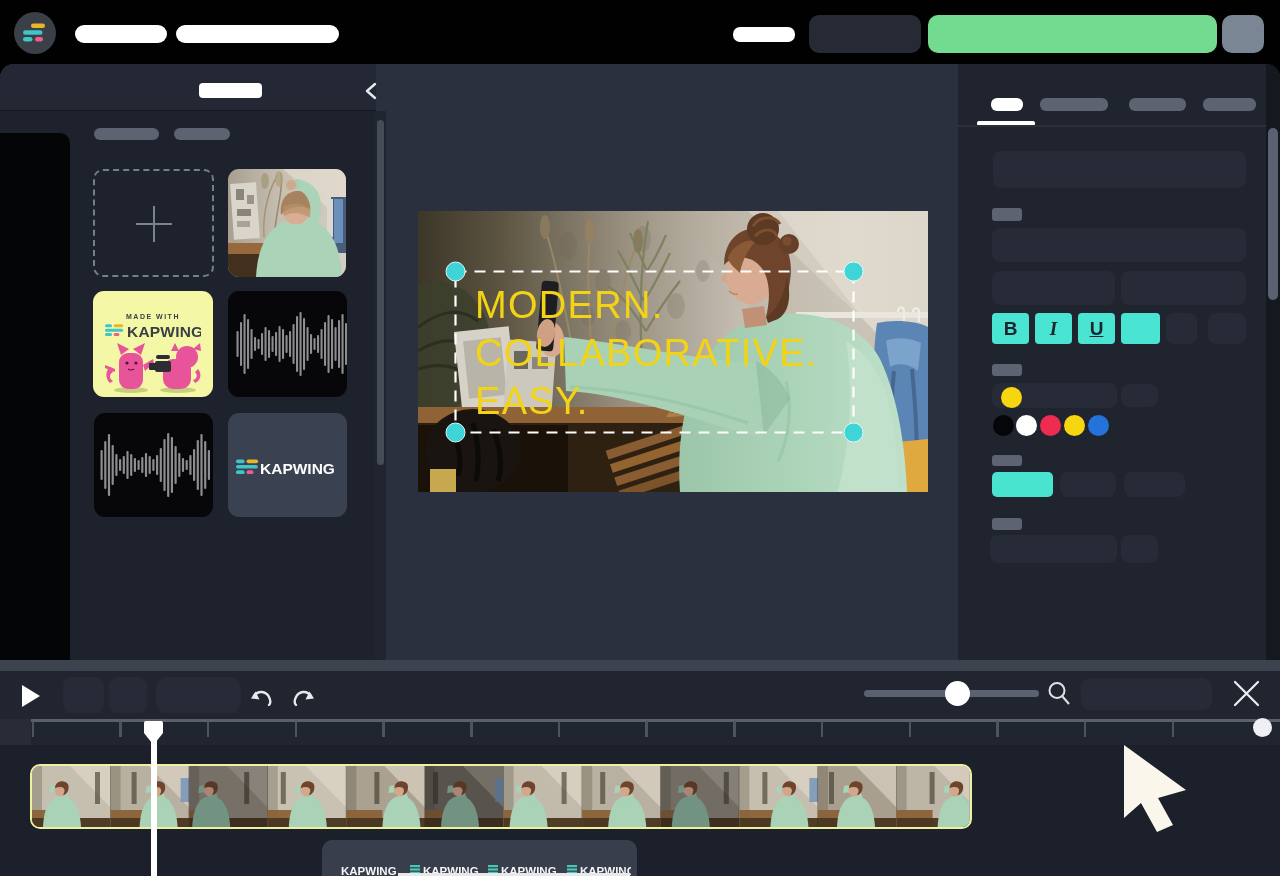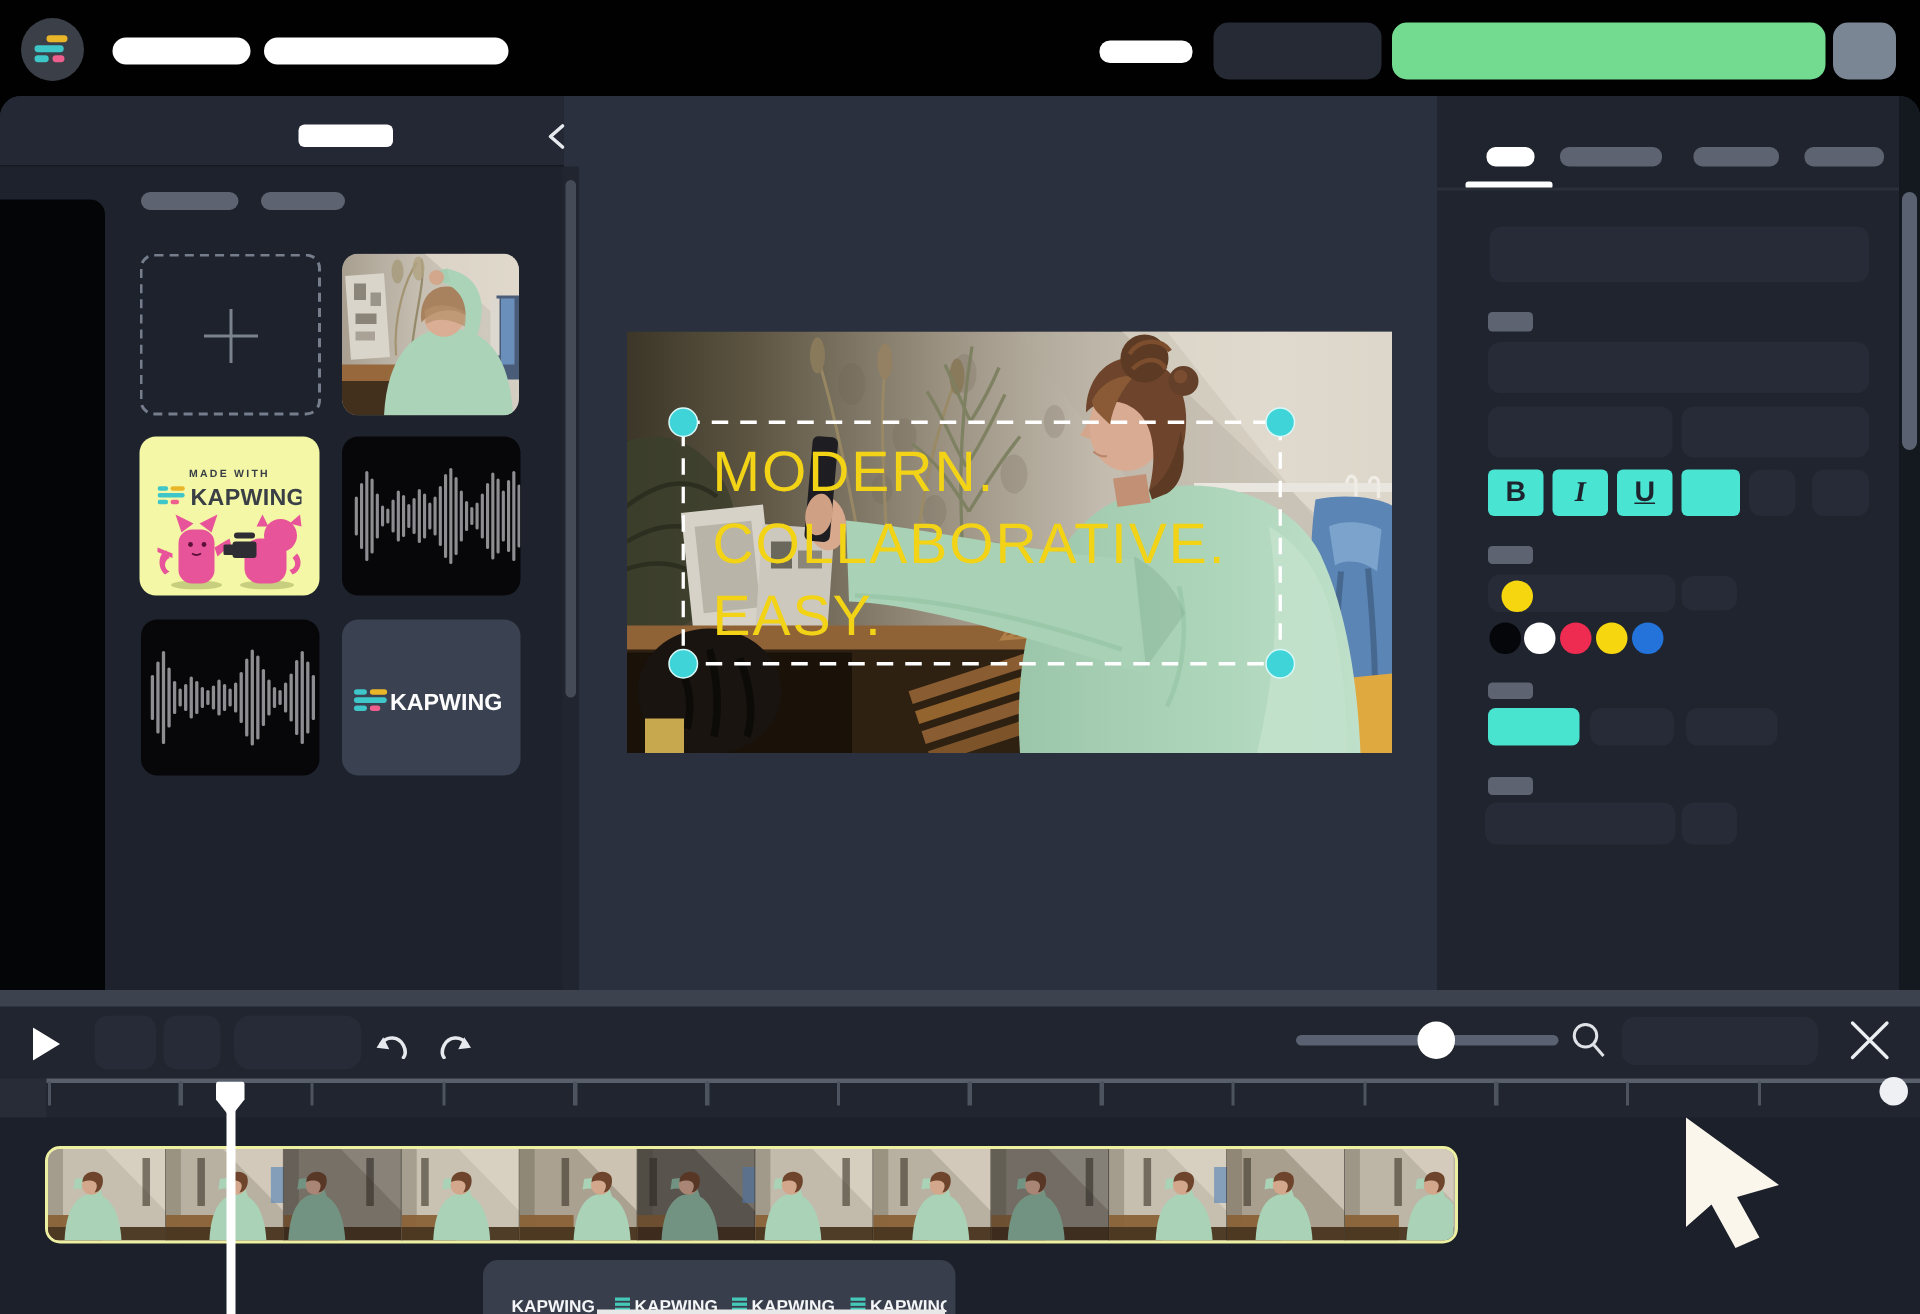--- a/index.html
+++ b/index.html
@@ -10,21 +10,21 @@
 .app{position:absolute;left:0;top:64px;width:1280px;height:812px;border-radius:14px 14px 0 0;overflow:hidden;background:#2b303e}
 .sidebar{position:absolute;left:0;top:0;width:376px;height:596px;background:#1d222c;z-index:2}
 .sbheader{position:absolute;left:0;top:0;width:376px;height:47px;background:#232834;border-bottom:1.5px solid #141820}
 .gpill{position:absolute;background:#5d6370;border-radius:6px}
 .blackstrip{position:absolute;left:0;top:69px;width:70px;height:527px;background:#040507;border-top-right-radius:10px}
 .sbscroll{position:absolute;left:377px;top:56px;width:7px;height:345px;background:#454c58;border-radius:4px}
 .sbtrack{position:absolute;left:375px;top:47px;width:11px;height:549px;background:#20252f}
 .dashed{position:absolute;left:93px;top:105px;width:121px;height:108px;border:2px dashed #767e8e;border-radius:10px}
 .card{position:absolute;border-radius:11px;overflow:hidden}
 .canvas{position:absolute;left:376px;top:0;width:582px;height:596px;background:#2b303e}
-.video{position:absolute;left:42px;top:157px;width:462px;height:281px}
+.video{position:absolute;left:42px;top:147px;width:462px;height:281px}
 .video .ovl{position:absolute;left:0;top:0}
 .vtxt{font-family:"Liberation Sans",sans-serif;font-size:38px;fill:#f2d316;letter-spacing:1.3px}
 .rpanel{position:absolute;left:958px;top:0;width:322px;height:596px;background:#1f242e}
 .rpanel > div{position:absolute}
 .rbox{position:absolute;background:#262b37;border-radius:8px}
 .tealbtn{position:absolute;background:#49e4d2;border-radius:4px;color:#1d242e;font-weight:bold;font-size:19px;display:flex;align-items:center;justify-content:center}
 .dot{position:absolute;width:21px;height:21px;border-radius:50%}
 .rscroll{position:absolute;left:1266px;top:0;width:14px;height:596px;background:#14181f}
 .rthumb{position:absolute;left:2px;top:64px;width:10px;height:172px;background:#5a6170;border-radius:5px}
 .timeline{position:absolute;left:0;top:596px;width:1280px;height:216px;background:#21252f}

